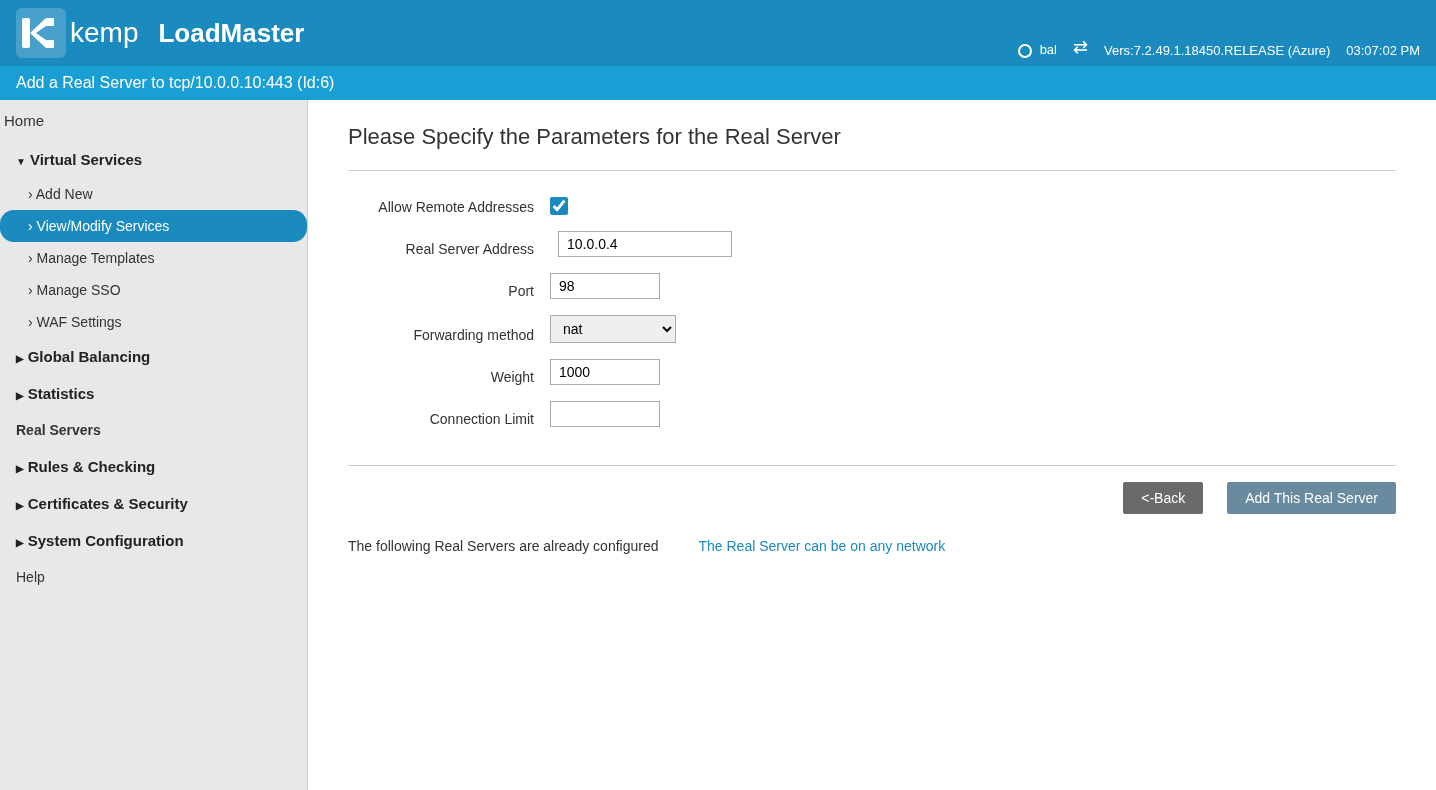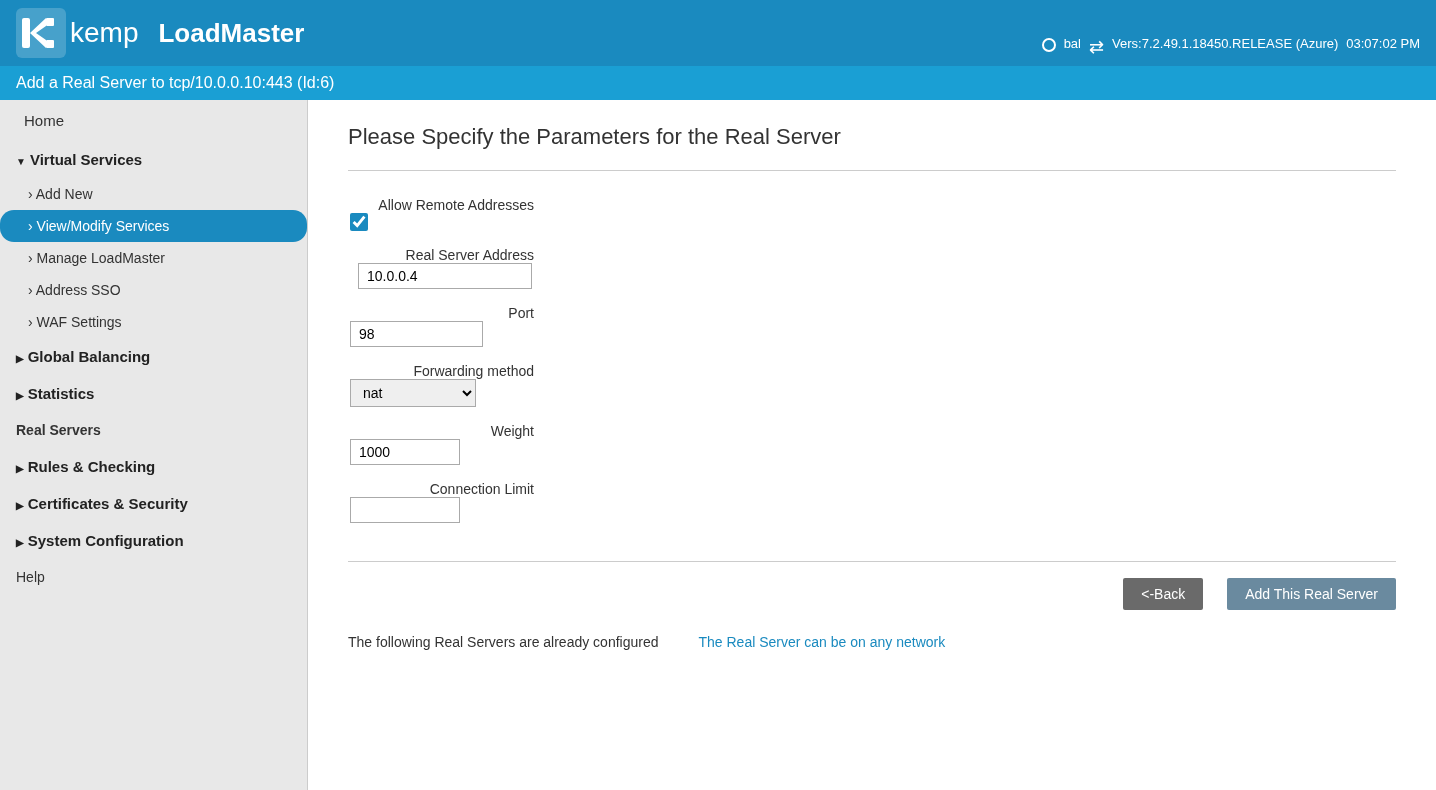--- a/index.html
+++ b/index.html
@@ -3,46 +3,46 @@
   <meta charset="utf-8">
   <style>
     * { box-sizing: border-box; margin: 0; padding: 0; }
     body { font-family: Arial, sans-serif; font-size: 14px; background: #f0f0f0; display: flex; flex-direction: column; height: 790px; width: 1436px; overflow: hidden; }
 
     
     .header { background: #1a8abf; color: white; padding: 0; flex-shrink: 0; }
     .header-top { display: flex; align-items: center; justify-content: space-between; padding: 8px 16px; }
     .header-logo { display: flex; align-items: center; gap: 4px; }
     .logo-icon { width: 50px; height: 50px; }
-    .header-right { display: flex; align-items: flex-start; gap: 8px; font-size: 13px; color: white; margin-top: 28px; }
+    .header-right { display: flex; align-items: flex-end; gap: 16px; font-size: 13px; color: white; margin-top: 28px; }
     .header-sub { background: #1a9fd4; padding: 8px 16px; font-size: 16px; color: white; display: flex; justify-content: space-between; }
 
     
     .main-layout { display: flex; flex: 1; overflow: hidden; }
 
     
     .sidebar { width: 308px; background: #e8e8e8; flex-shrink: 0; overflow-y: auto; border-right: 1px solid #ccc; }
     .sidebar-item { padding: 10px 16px; cursor: pointer; color: #333; font-size: 14px; }
-    .sidebar-item.home { font-size: 15px; padding: 12px 24px; }
+    .sidebar-item.home { font-size: 15px; padding: 12px 4px; }
     .sidebar-section { font-weight: bold; font-size: 15px; padding: 10px 16px; color: #222; cursor: pointer; }
     .sidebar-sub { padding: 8px 16px 8px 28px; color: #333; cursor: pointer; font-size: 14px; }
     .sidebar-sub.active { background: #1a8abf; color: white; border-radius: 14px; }
     .chevron { font-size: 10px; margin-right: 4px; }
 
     
     .content { flex: 1; background: white; overflow-y: auto; padding: 24px 40px; }
     .page-heading { font-size: 22px; color: #333; margin-bottom: 20px; font-weight: normal; }
     .divider { border: none; border-top: 1px solid #ccc; margin: 10px 0 24px 0; }
 
     .form-table { width: 100%; max-width: 700px; }
-    .form-row { display: flex; align-items: flex-start; margin-bottom: 16px; flex-direction: column; }
+    .form-row { display: flex; align-items: flex-end; margin-bottom: 16px; }
     .form-label { width: 200px; text-align: right; padding-right: 16px; color: #333; font-size: 14px; flex-shrink: 0; }
     .form-control input[type="text"] { border: 1px solid #aaa; padding: 4px 8px; font-size: 14px; }
     .addr-input { width: 174px; margin-left: 8px; }
-    .port-input { width: 133px; }
+    .port-input { width: 110px; }
     .weight-input { width: 110px; }
     .limit-input { width: 110px; }
     .form-control select { border: 1px solid #aaa; padding: 4px 8px; font-size: 14px; width: 126px; }
     .checkbox-cell { display: flex; align-items: center; }
     .checkbox-cell input[type="checkbox"] { width: 18px; height: 18px; accent-color: #1a8abf; }
 
     .action-divider { border: none; border-top: 1px solid #ccc; margin: 20px 0 16px 0; }
     .button-row { display: flex; justify-content: flex-end; gap: 24px; margin-bottom: 24px; }
     .btn-back { background: #6a6a6a; color: white; border: none; padding: 8px 18px; font-size: 14px; cursor: pointer; border-radius: 2px; }
     .btn-add { background: #6a8a9f; color: white; border: none; padding: 8px 18px; font-size: 14px; cursor: pointer; border-radius: 2px; }
@@ -88,22 +88,22 @@
 
 <div class="main-layout">
   <div class="sidebar">
     <div class="sidebar-item home">Home</div>
 
     <div class="sidebar-section">
       <span class="chevron">▼</span><span>Virtual Services</span>
     </div>
     <div class="sidebar-sub">› Add New</div>
     <div class="sidebar-sub active">› View/Modify Services</div>
-    <div class="sidebar-sub">› Manage LoadMaster</div>
-    <div class="sidebar-sub">› Address SSO</div>
+    <div class="sidebar-sub">› Manage Templates</div>
+    <div class="sidebar-sub">› Manage SSO</div>
     <div class="sidebar-sub">› WAF Settings</div>
 
     <div class="sidebar-section">
       <span class="chevron">▶</span><span>Global Balancing</span>
     </div>
 
     <div class="sidebar-section">
       <span class="chevron">▶</span><span>Statistics</span>
     </div>
 

